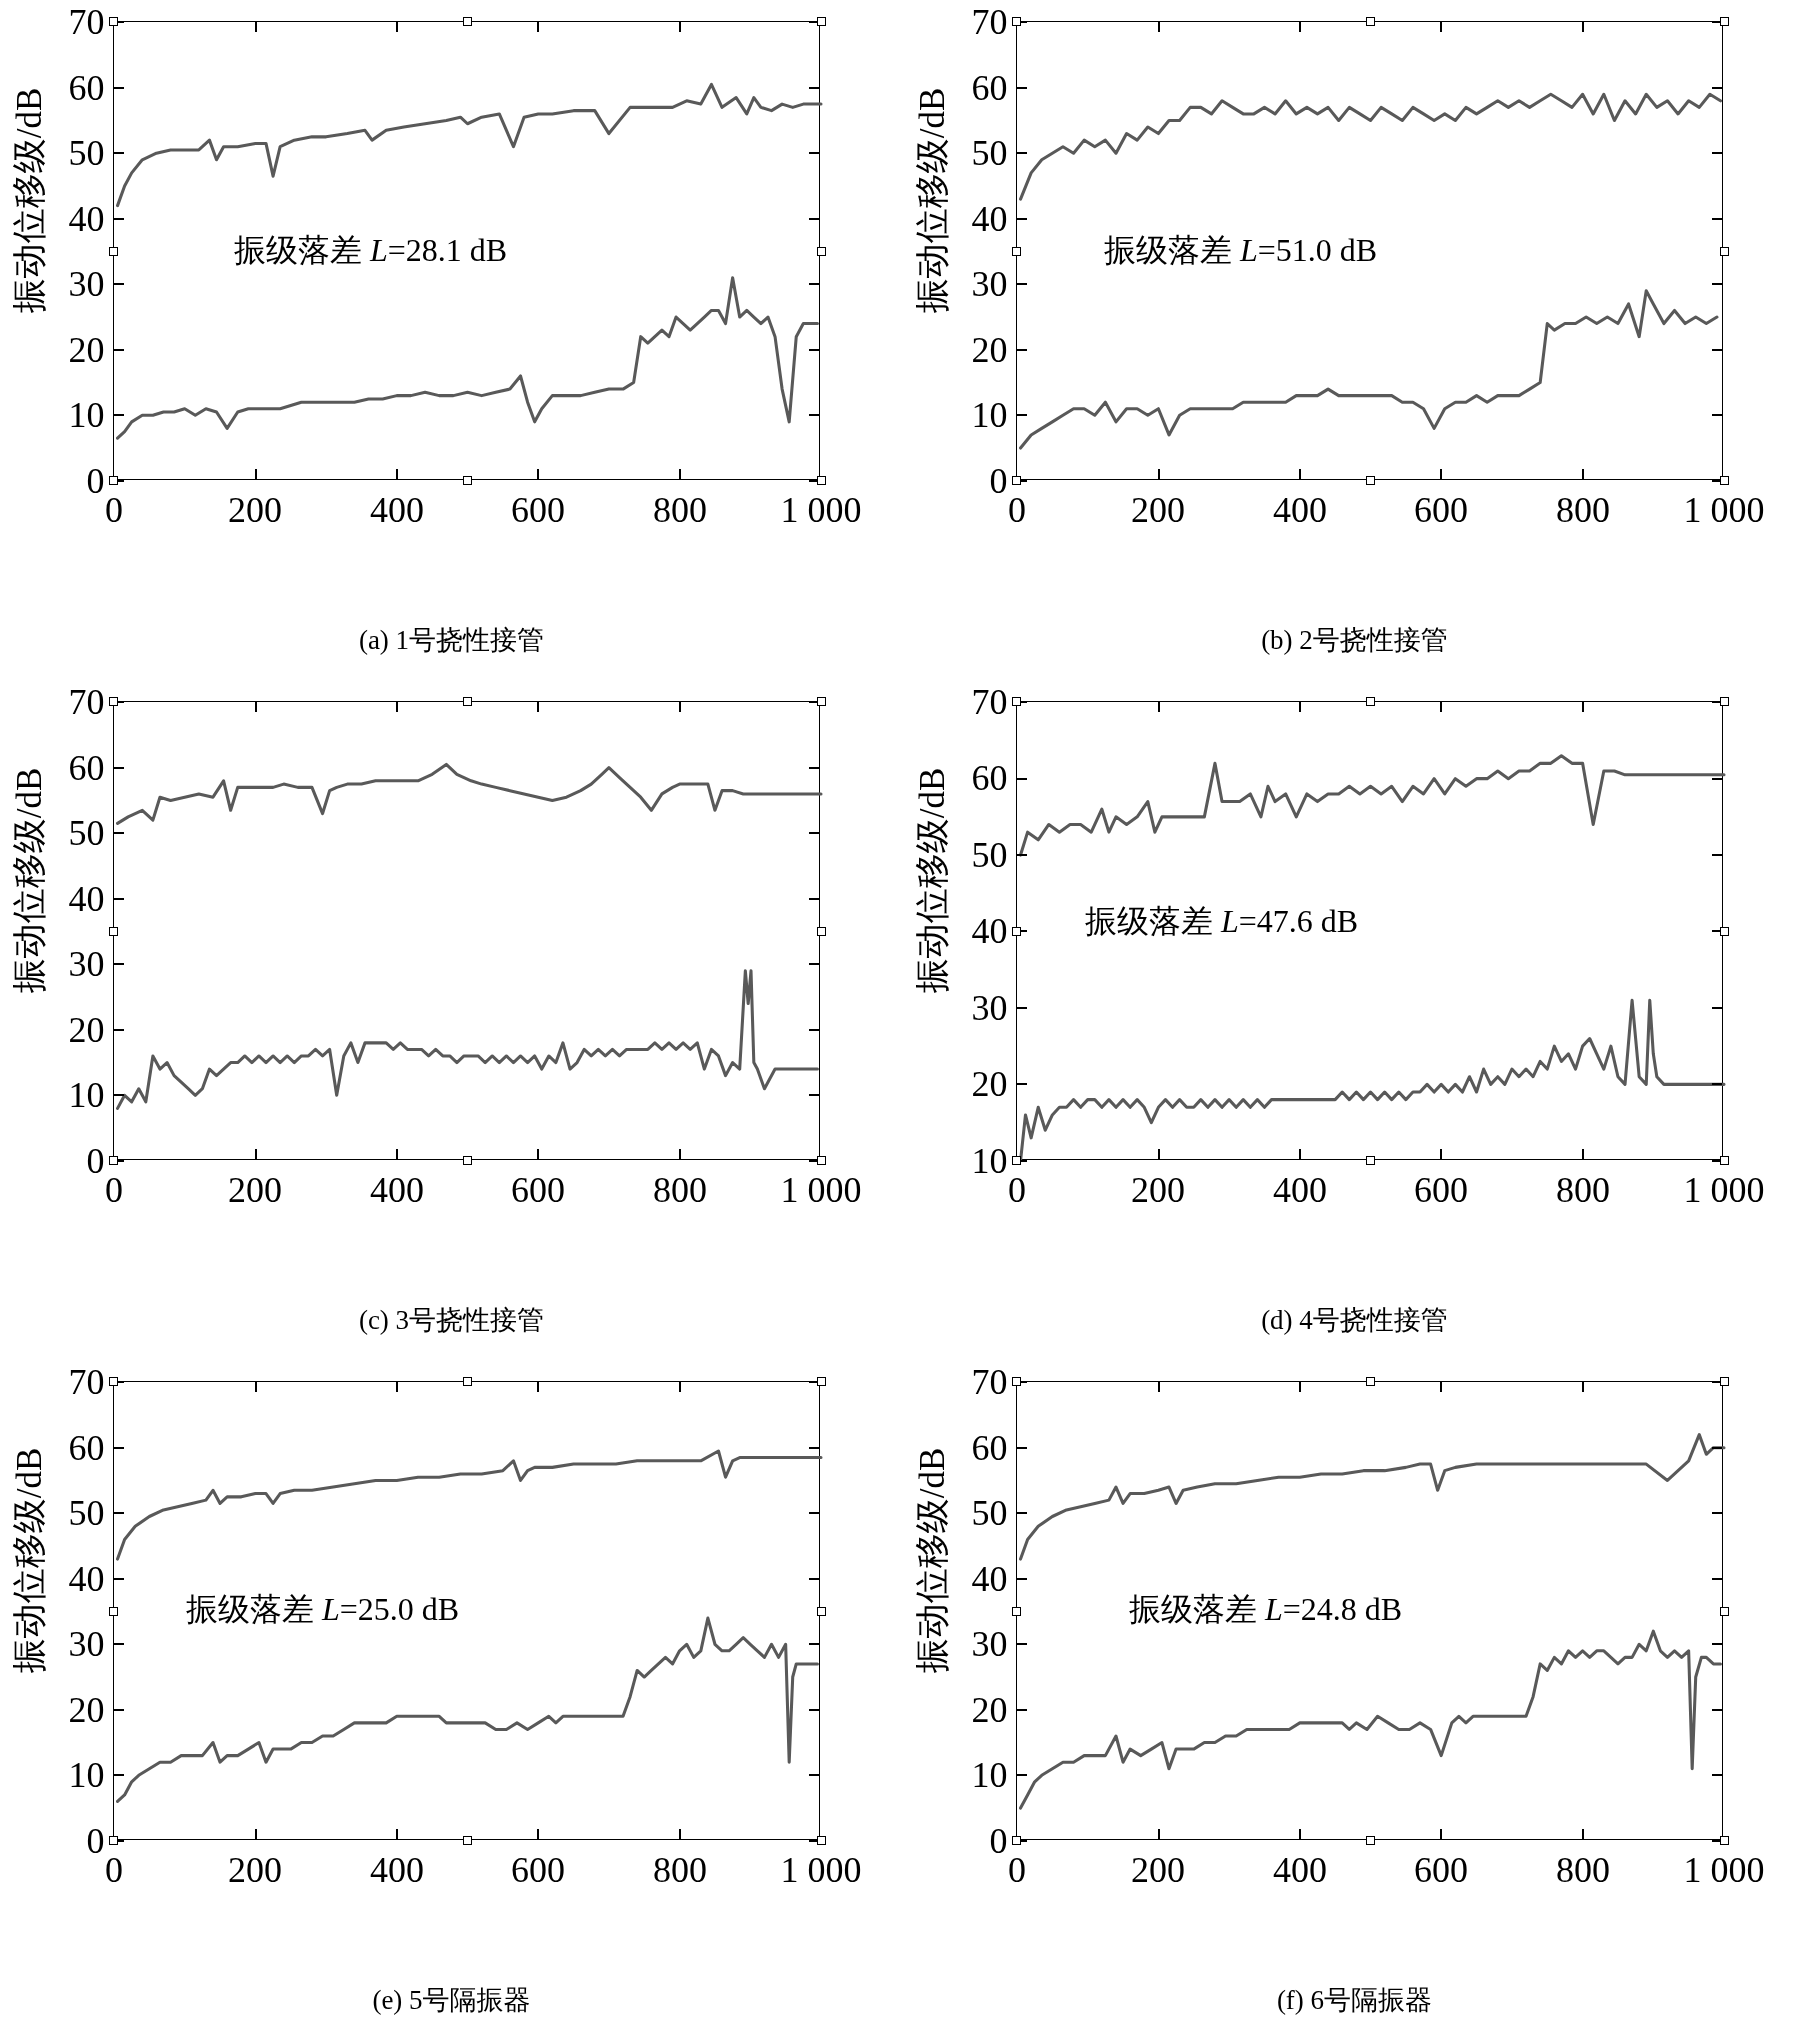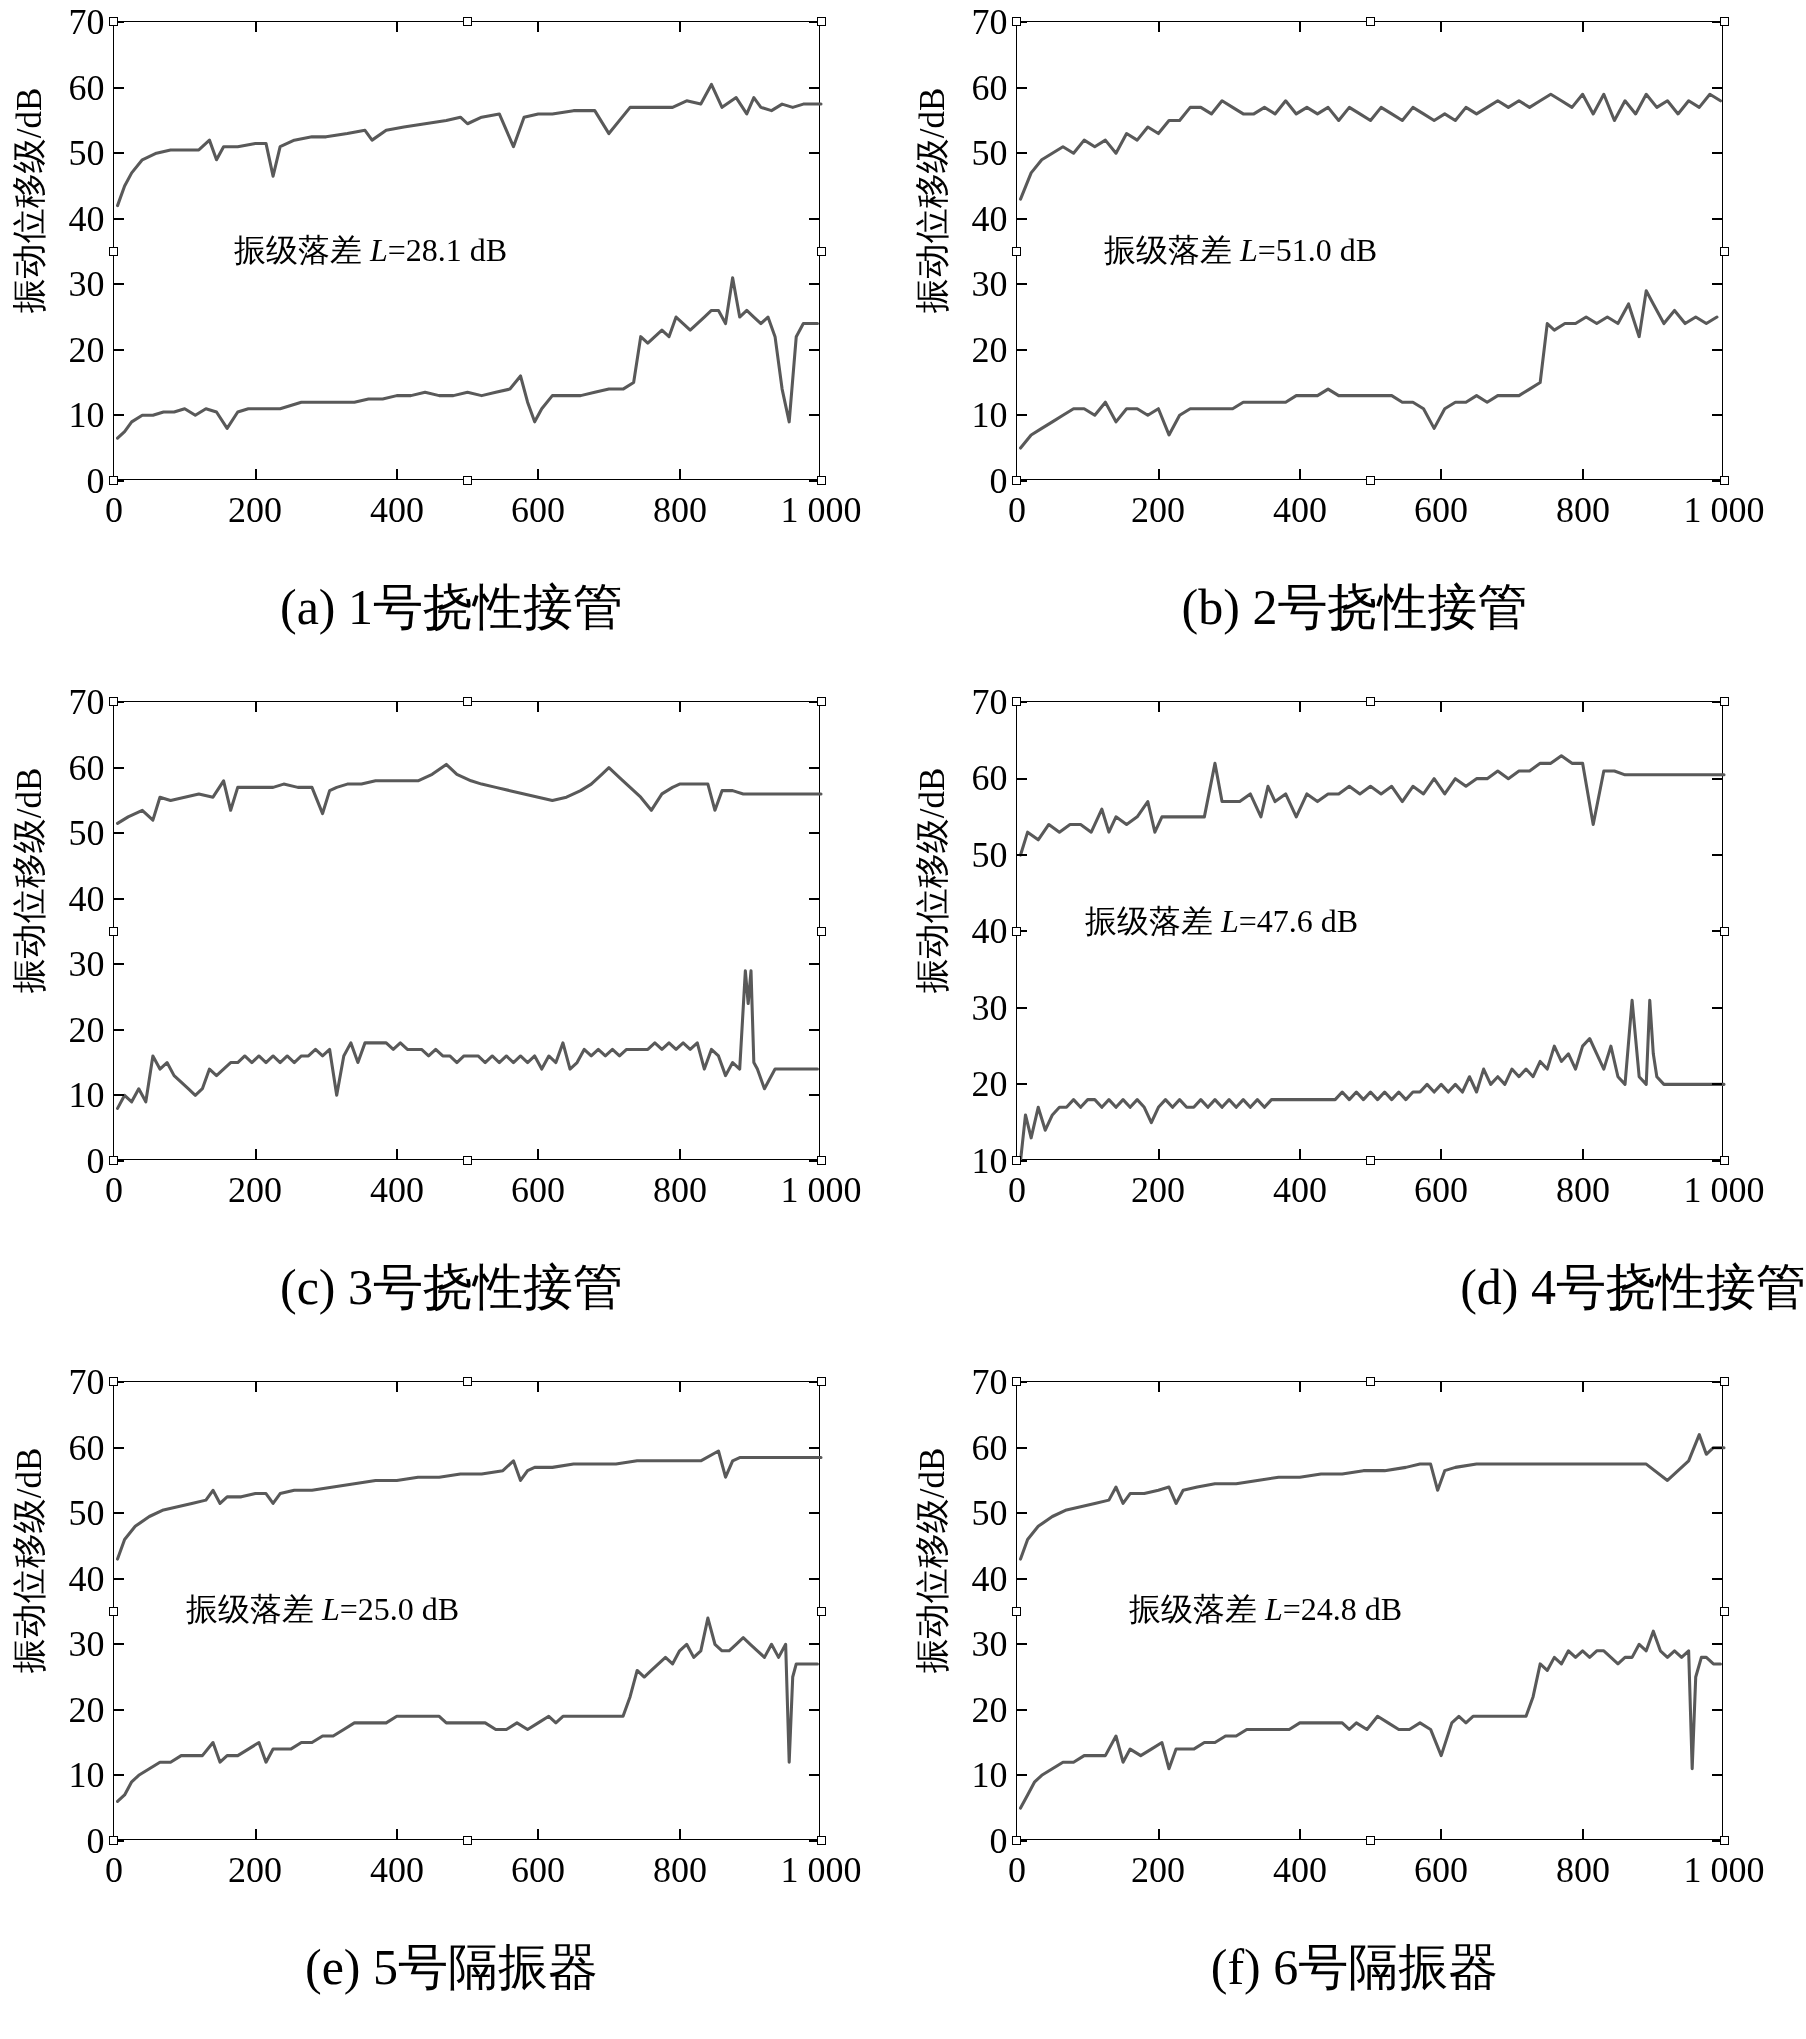--- a/index.html
+++ b/index.html
@@ -77,22 +77,23 @@
     position:absolute;
     font-size:32px;
     white-space:nowrap;
   }
   .annot i{font-style:italic;}
   .caption{
     position:absolute;
     left:0;
     width:903px;
     text-align:center;
-    font-size:50px;
-    white-space:nowrap;
+    font-size:27px;
+    white-space:nowrap;
+    margin-top:48px;
   }
   svg.curves{
     position:absolute;
     left:0;top:0;
     overflow:visible;
   }
   .curve{
     fill:none;
     stroke:#595959;
     stroke-width:3.2;
@@ -337,21 +338,21 @@
         <div class="corner" style="left: 703px; top: -4.8px;"></div>
         <div class="corner" style="left: -4.8px; top: 225px;"></div>
         <div class="corner" style="left: 703px; top: 225px;"></div>
         <div class="corner" style="left: -4.8px; top: 454px;"></div>
         <div class="corner" style="left: 349px; top: 454px;"></div>
         <div class="corner" style="left: 703px; top: 454px;"></div>
       </div>
     <div class="annot" style="left:182px;top:220px;">
       <span>振级落差 </span><i>L</i><span>=47.6 dB</span>
     </div>
-    <div class="caption" style="top:574px;text-align:right;">(d) 4号挠性接管</div>
+    <div class="caption" style="top:574px;">(d) 4号挠性接管</div>
   </div>
 
   <div class="cell">
     <div class="ylabel" style="top:19px;">
       <span>振动位移级/dB</span>
     </div>
     <div class="plotbox" id="box-e" style="left:113px;top:21px;width:707px;height:459px;">
       <svg class="curves" id="svg-e" width="707" height="459" viewBox="0 0 740 480">
           <path class="curve" d="M3.70,185.14 L11.10,164.57 L22.20,150.86 L37.00,140.57 L51.80,133.71 L66.60,130.29 L81.40,126.86 L96.20,123.43 L103.60,113.14 L111.00,126.86 L118.40,120.00 L133.20,120.00 L148.00,116.57 L159.10,116.57 L166.50,126.86 L173.90,116.57 L188.70,113.14 L207.20,113.14 L229.40,109.71 L251.60,106.29 L273.80,102.86 L296.00,102.86 L318.20,99.43 L340.40,99.43 L362.60,96.00 L384.80,96.00 L407.00,92.57 L418.10,82.29 L425.50,102.86 L432.90,92.57 L440.30,89.14 L447.70,89.14 L458.80,89.14 L481.00,85.71 L503.20,85.71 L525.40,85.71 L547.60,82.29 L569.80,82.29 L592.00,82.29 L614.20,82.29 L632.70,72.00 L640.10,99.43 L647.50,82.29 L654.90,78.86 L666.00,78.86 L688.20,78.86 L710.40,78.86 L732.60,78.86 L740.00,78.86"></path>
           <path class="curve" d="M3.70,438.86 L11.10,432.00 L18.50,418.29 L25.90,411.43 L37.00,404.57 L48.10,397.71 L59.20,397.71 L70.30,390.86 L81.40,390.86 L92.50,390.86 L103.60,377.14 L111.00,397.71 L118.40,390.86 L129.50,390.86 L140.60,384.00 L151.70,377.14 L159.10,397.71 L166.50,384.00 L173.90,384.00 L185.00,384.00 L196.10,377.14 L207.20,377.14 L218.30,370.29 L229.40,370.29 L240.50,363.43 L251.60,356.57 L262.70,356.57 L273.80,356.57 L284.90,356.57 L296.00,349.71 L307.10,349.71 L318.20,349.71 L329.30,349.71 L340.40,349.71 L347.80,356.57 L355.20,356.57 L366.30,356.57 L377.40,356.57 L388.50,356.57 L399.60,363.43 L410.70,363.43 L421.80,356.57 L432.90,363.43 L444.00,356.57 L455.10,349.71 L462.50,356.57 L469.90,349.71 L477.30,349.71 L488.40,349.71 L499.50,349.71 L510.60,349.71 L521.70,349.71 L532.80,349.71 L540.20,329.14 L547.60,301.71 L555.00,308.57 L562.40,301.71 L569.80,294.86 L577.20,288.00 L584.60,294.86 L592.00,281.14 L599.40,274.29 L606.80,288.00 L614.20,281.14 L621.60,246.86 L629.00,274.29 L636.40,281.14 L643.80,281.14 L651.20,274.29 L658.60,267.43 L666.00,274.29 L673.40,281.14 L680.80,288.00 L688.20,274.29 L695.60,288.00 L703.00,274.29 L706.70,397.71 L710.40,308.57 L714.10,294.86 L721.50,294.86 L728.90,294.86 L736.30,294.86"></path>

